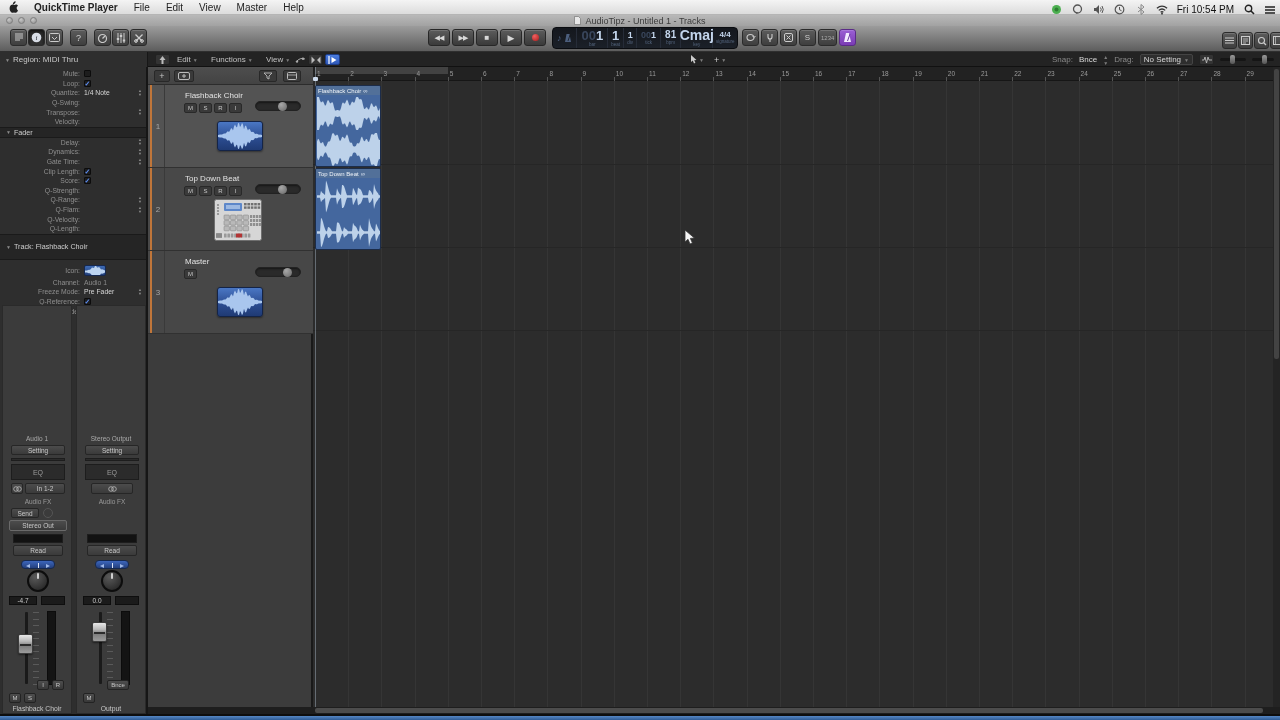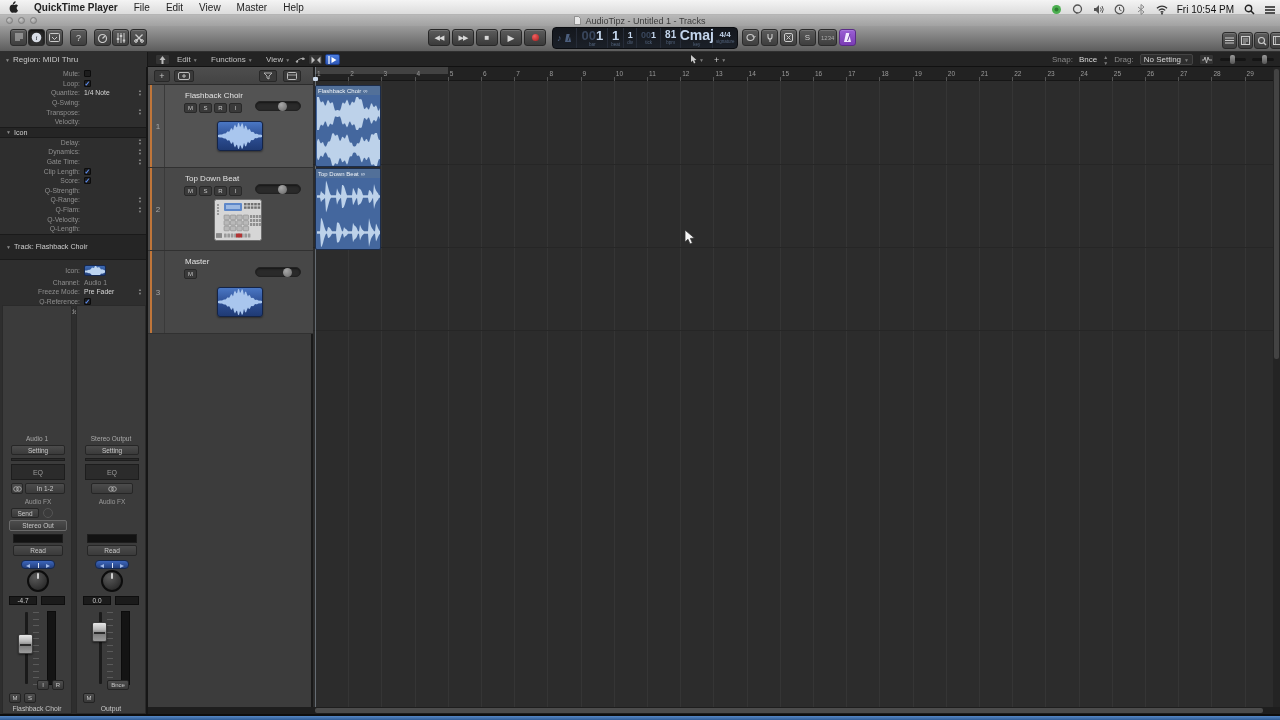--- a/index.html
+++ b/index.html
@@ -453,21 +453,21 @@
           <span class="val"></span>
           <span class="stp">▲<br>▼</span>
         </div>
         <div class="iprow">
           <span class="lbl">Velocity:</span>
           <span class="val"></span>
         </div>
       </div>
     <div class="sechdr">
         <span class="disc">▼</span>
-        <span>Icon</span>
+        <span>Fader</span>
       </div>
     <div id="mparams">
         <div class="iprow">
           <span class="lbl">Delay:</span>
           <span class="val"></span>
           <span class="stp">▲<br>▼</span>
         </div>
         <div class="iprow">
           <span class="lbl">Dynamics:</span>
           <span class="val"></span>

